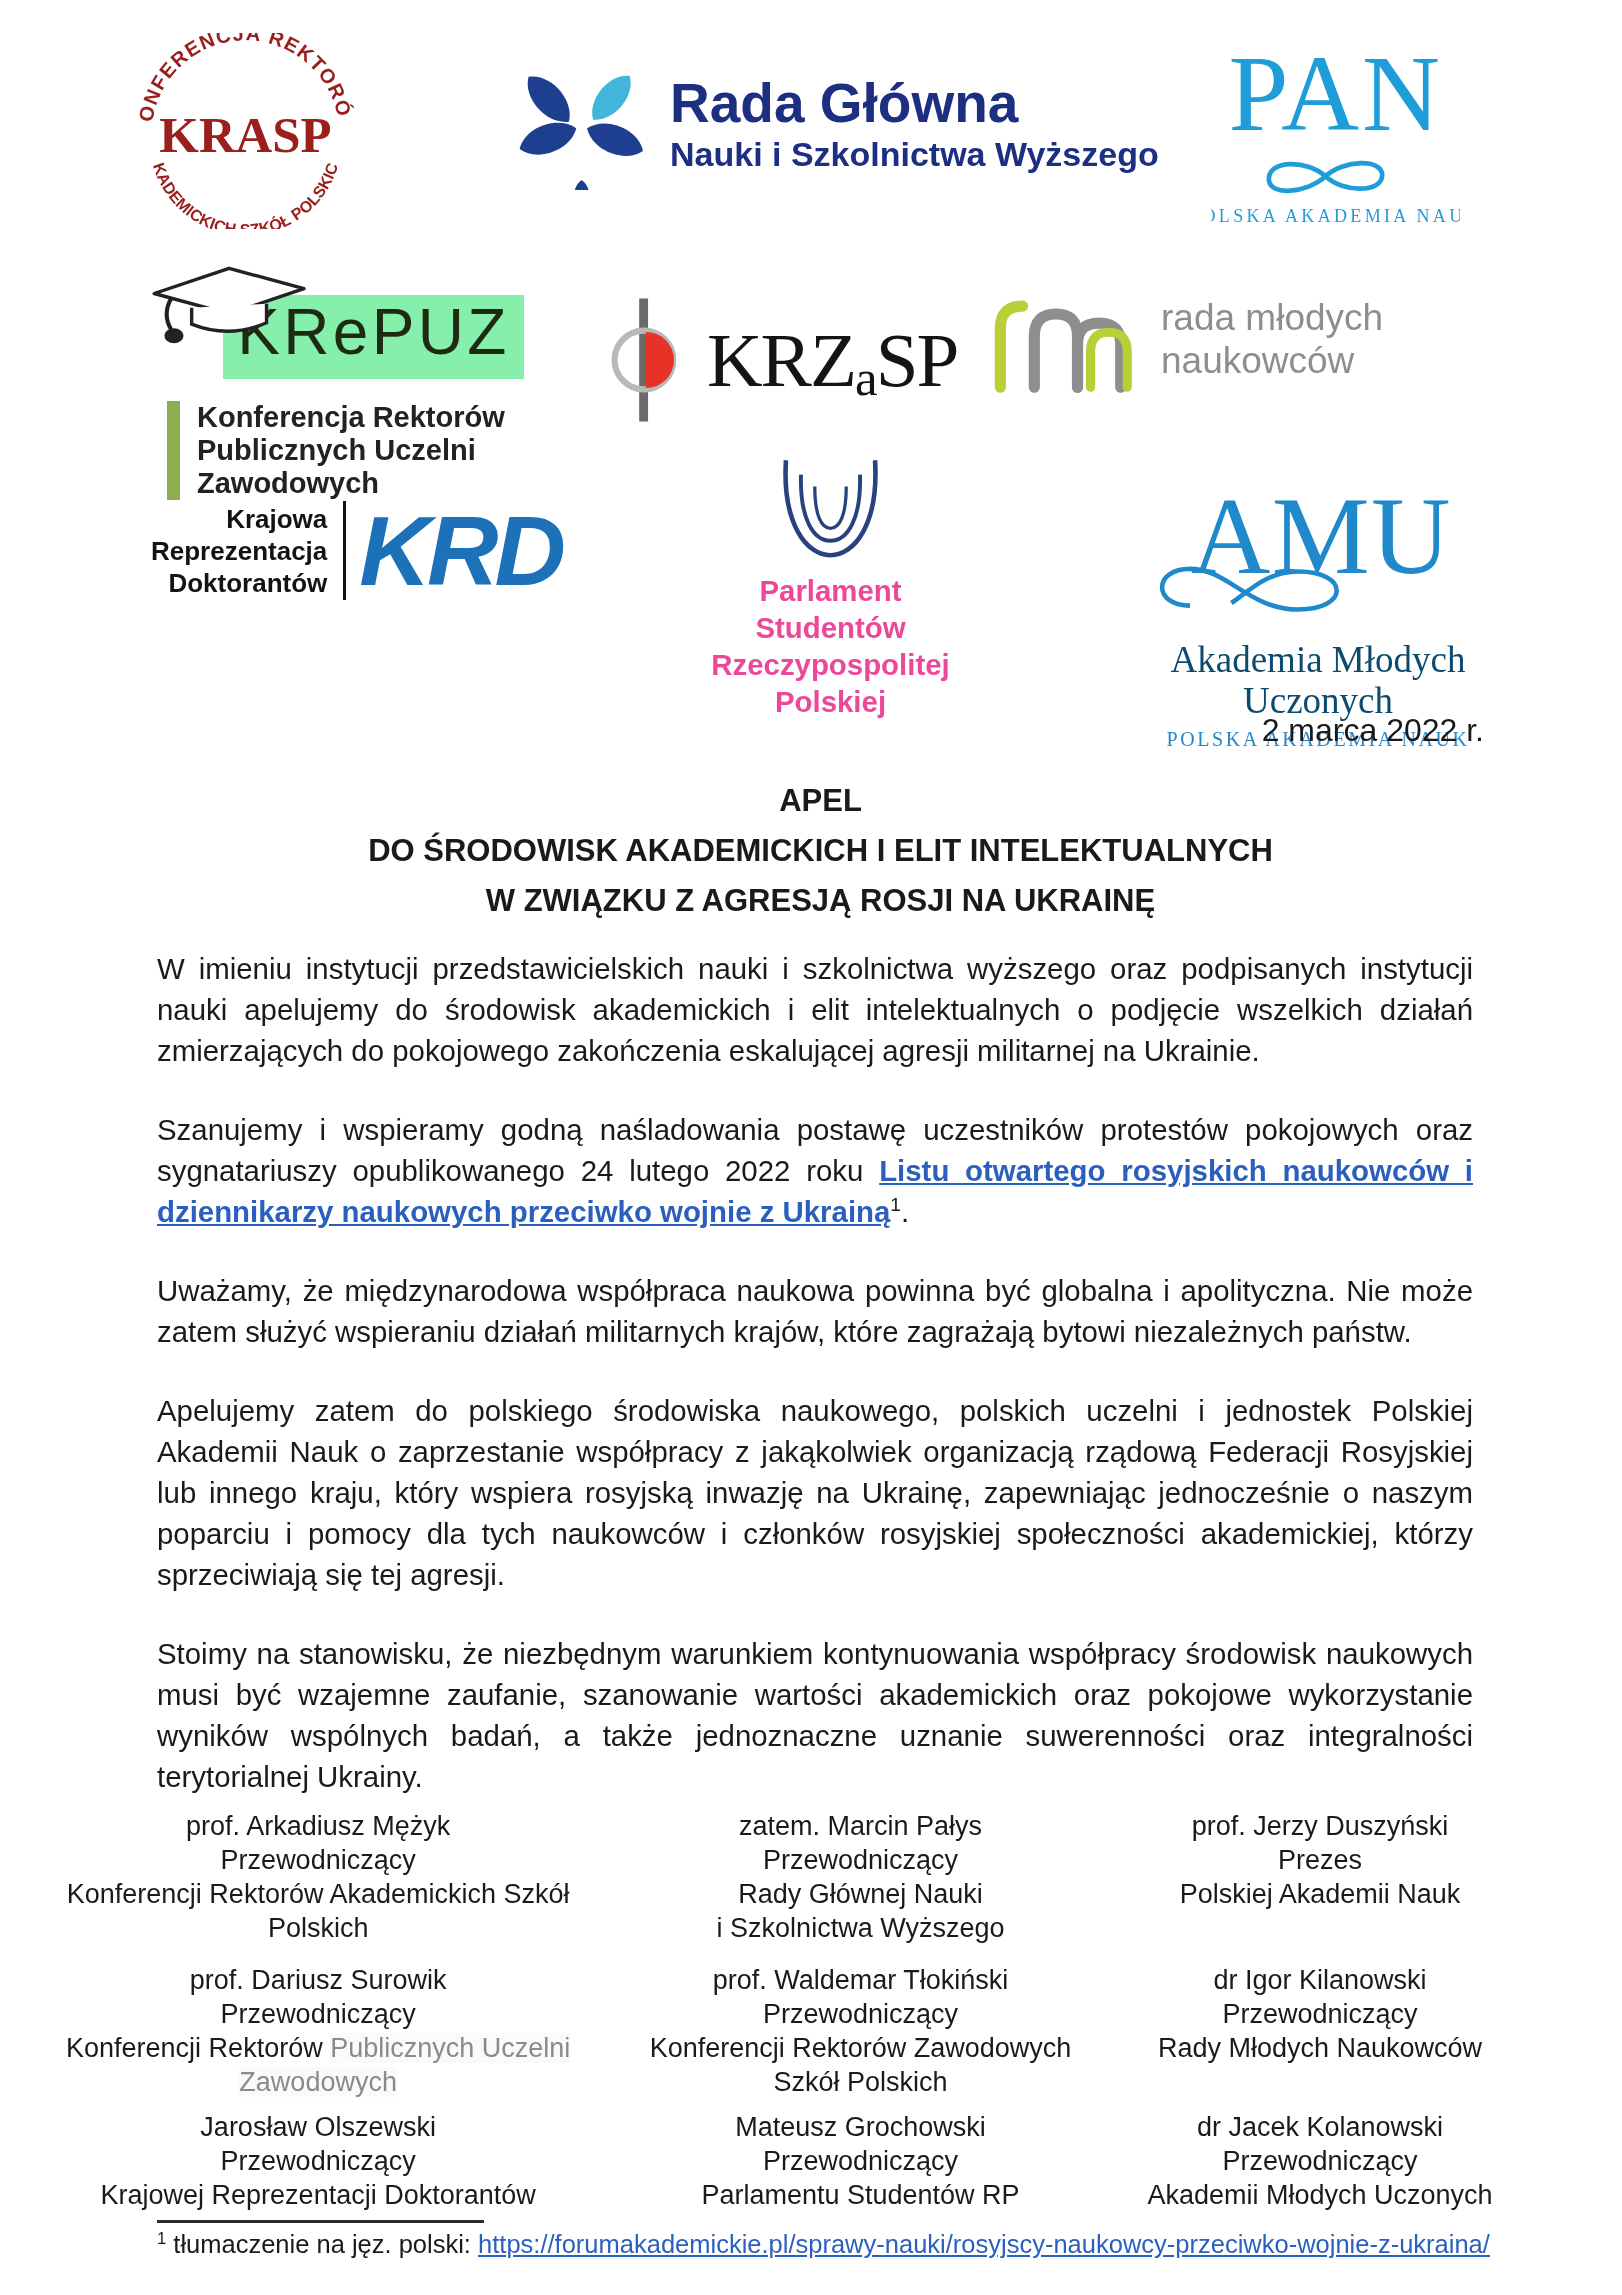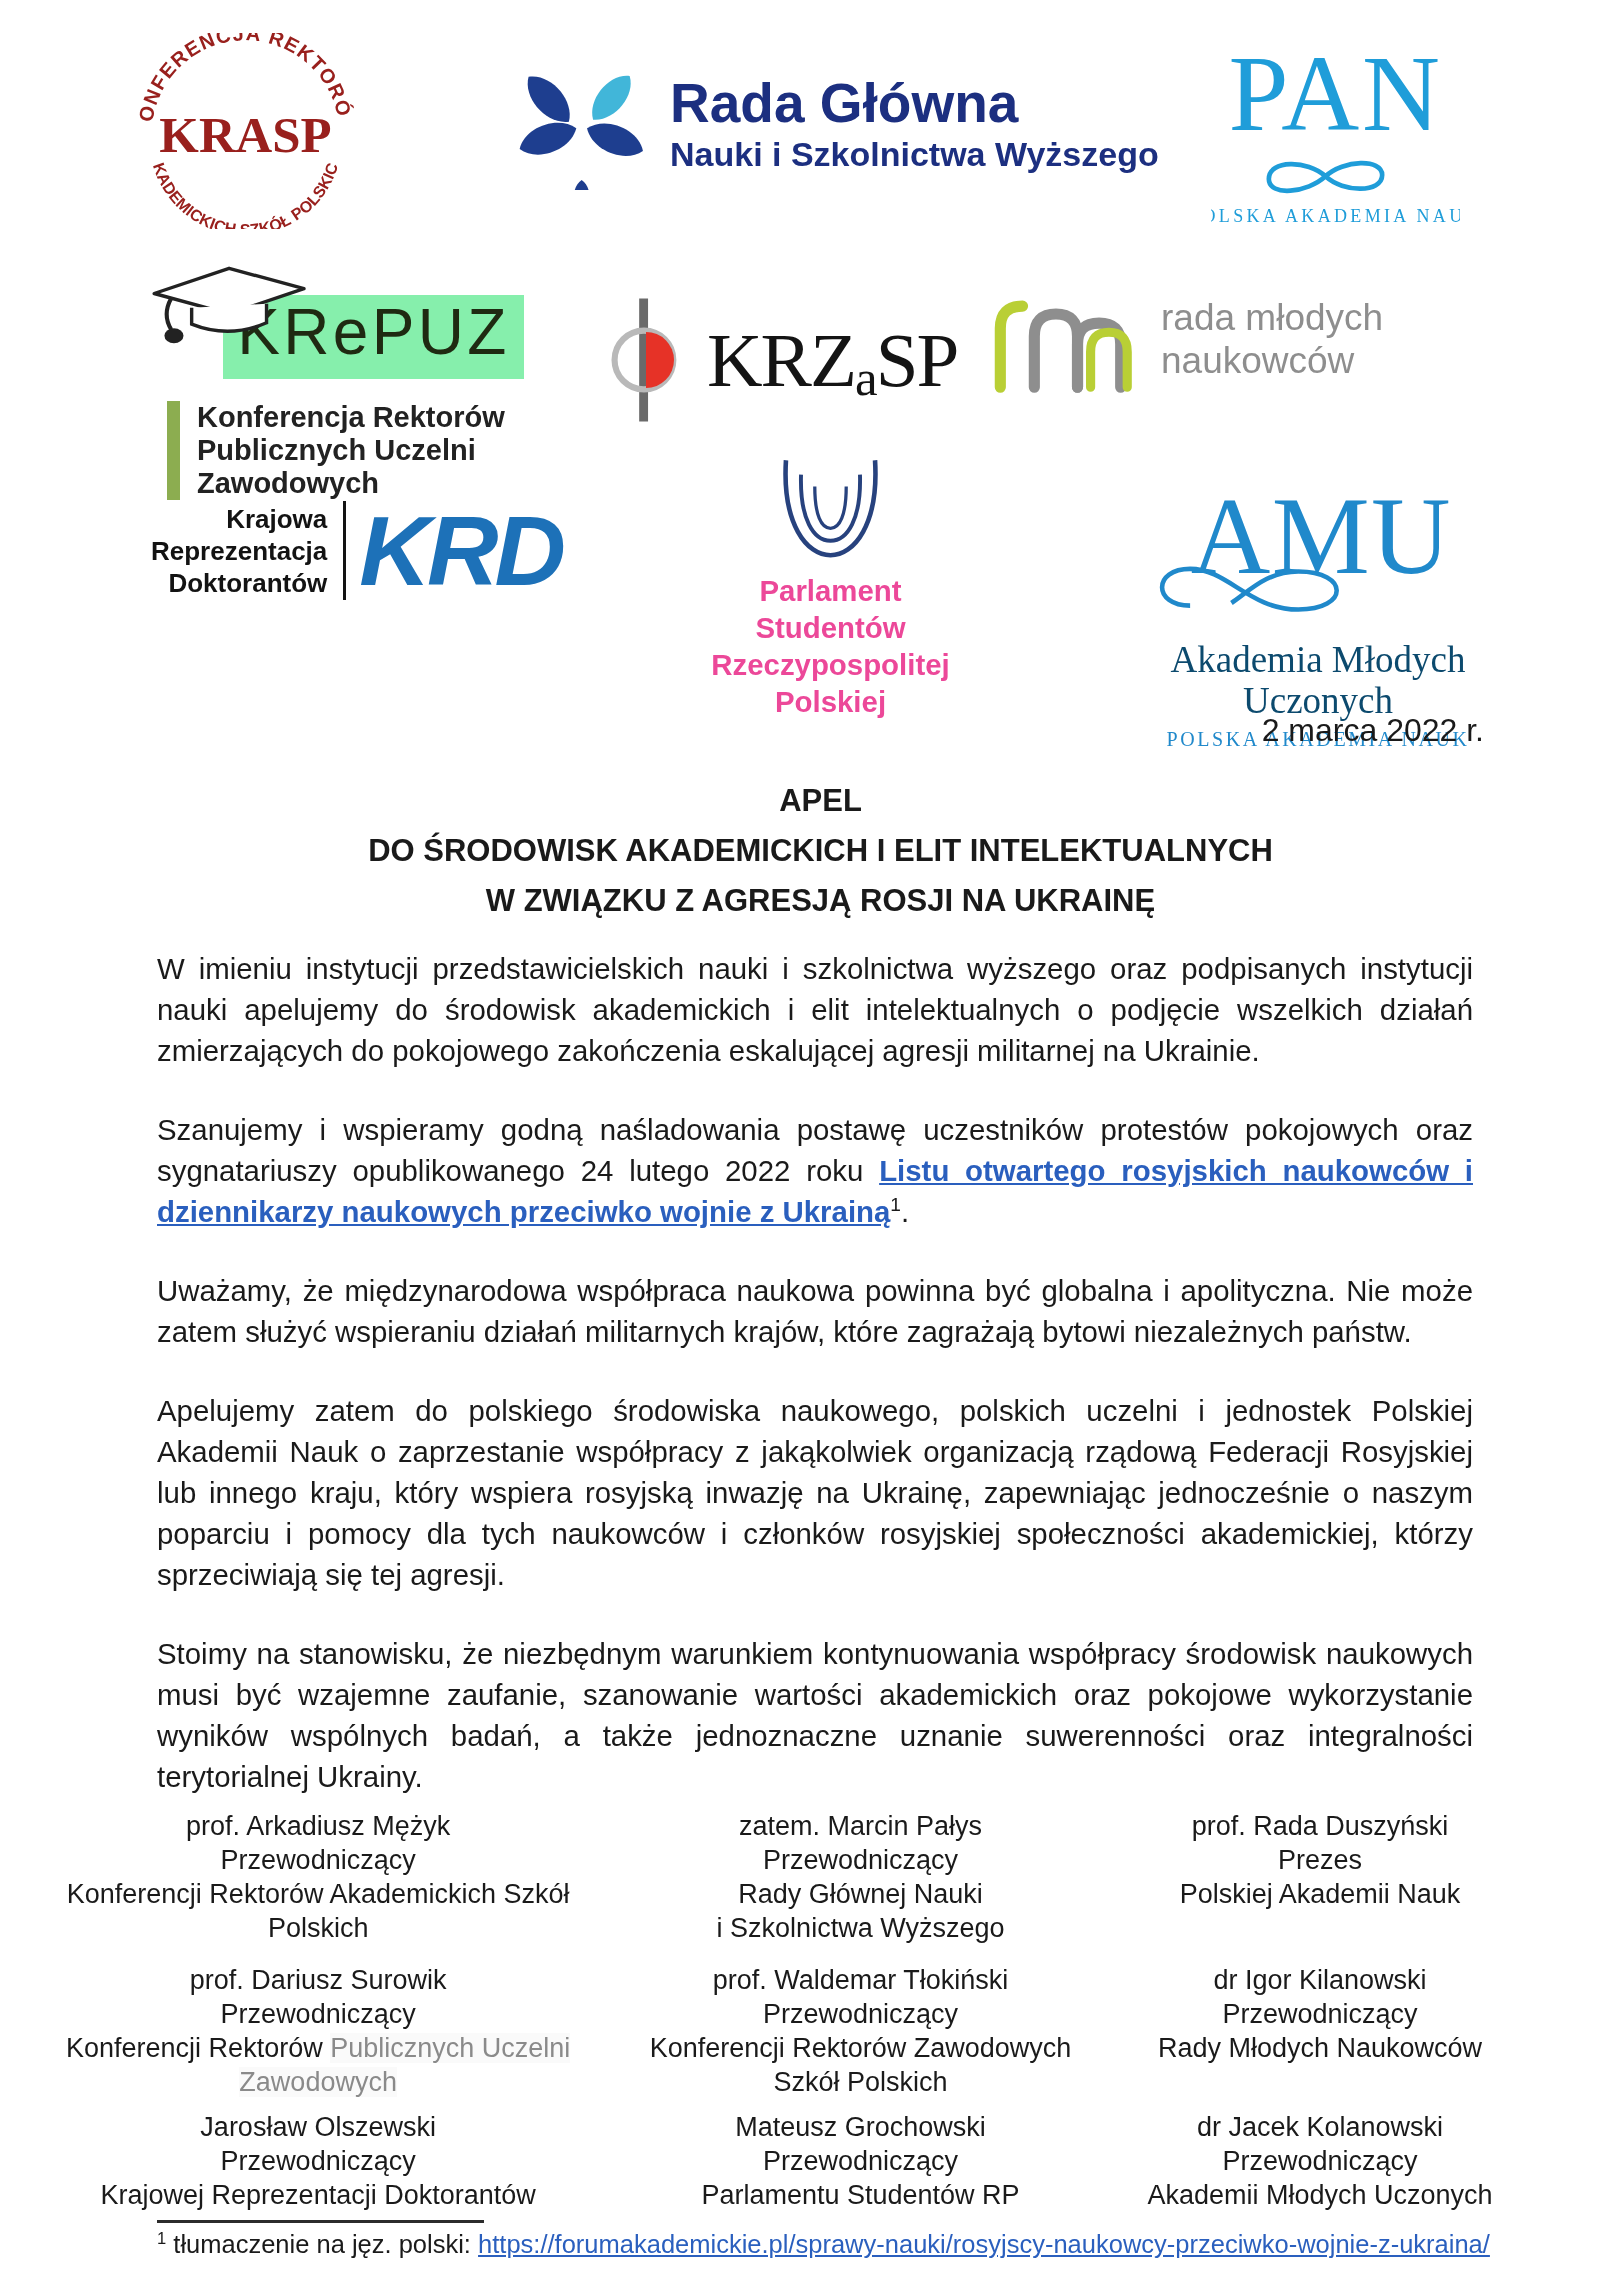--- a/index.html
+++ b/index.html
@@ -218,21 +218,21 @@
         <div class="pre">Konferencji Rektorów Akademickich Szkół
 Polskich</div>
       </div>
       <div class="sig-cell sig-c2">
         <div>zatem. Marcin Pałys</div>
         <div>Przewodniczący</div>
         <div class="pre">Rady Głównej Nauki
 i Szkolnictwa Wyższego</div>
       </div>
       <div class="sig-cell sig-c3">
-        <div>prof. Rada Duszyński</div>
+        <div>prof. Jerzy Duszyński</div>
         <div>Prezes</div>
         <div class="pre">Polskiej Akademii Nauk</div>
       </div>
     </div>
 
     <div class="sig-row sig-row2">
       <div class="sig-cell sig-c1">
         <div>prof. Dariusz Surowik</div>
         <div>Przewodniczący</div>
         <div><span>Konferencji Rektorów </span><span class="org-gray pre">Publicznych Uczelni

